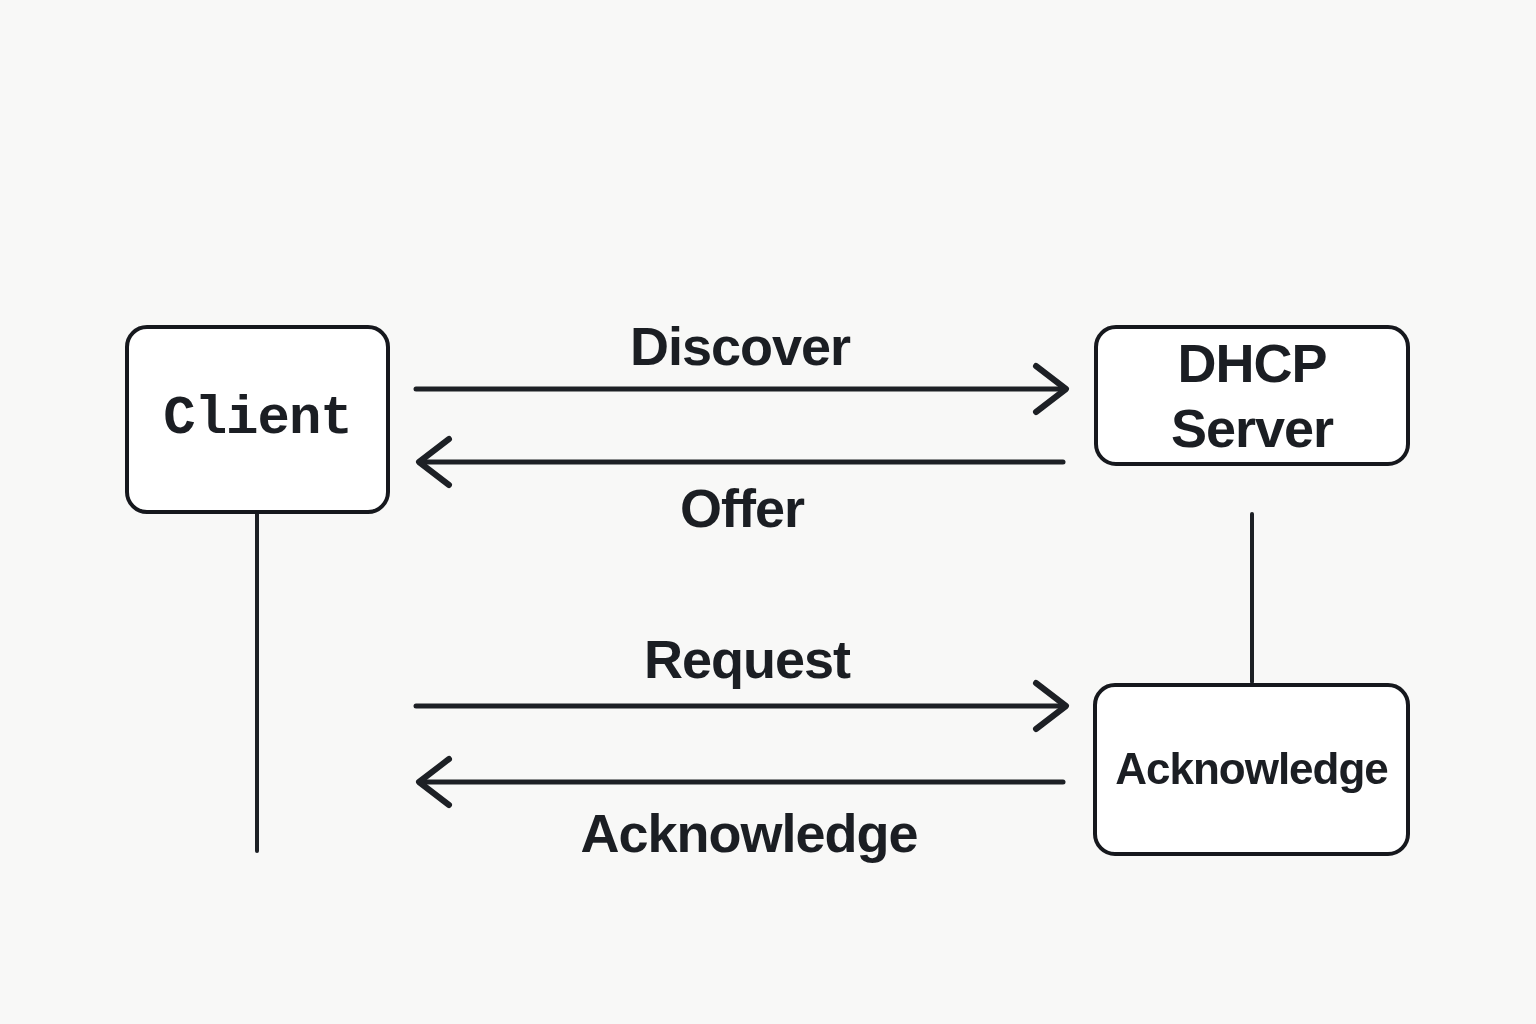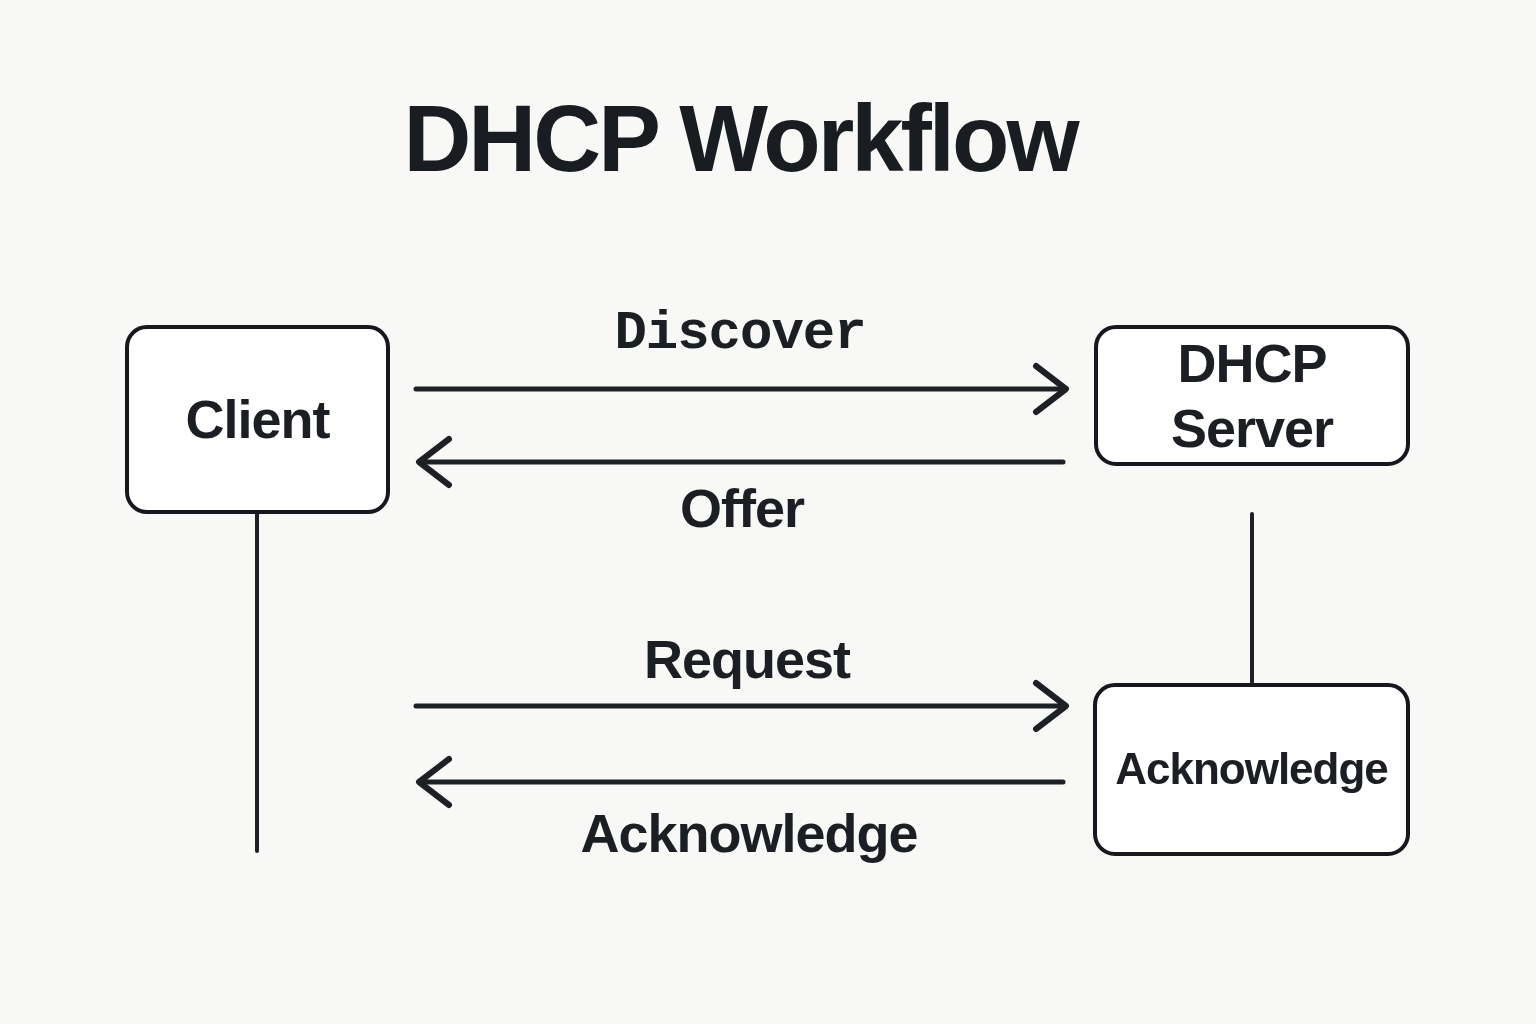--- a/index.html
+++ b/index.html
@@ -35,36 +35,36 @@
     align-items: center;
     justify-content: center;
     text-align: center;
   }
   .node-label {
     font-weight: 600;
     letter-spacing: -1px;
     line-height: 1.2;
     color: #1b1e23;
   }
-  .node-client   { left: 125px; top: 325px; width: 265px; height: 189px; }
+  .node-client   { left: 125px; top: 325px; width: 265px; height: 189px; font-family: Liberation Mono, monospace; }
   .node-server   { left: 1094px; top: 325px; width: 316px; height: 141px; }
   .node-ack      { left: 1093px; top: 683px; width: 317px; height: 173px; }
   .node-client .node-label, .node-server .node-label { font-size: 54px; }
   .node-ack .node-label { font-size: 44px; }
   .node-server .node-label { padding: 0 30px; }
   .msg-label {
     position: absolute;
     transform: translateX(-50%);
     font-size: 54px;
     font-weight: 600;
     letter-spacing: -1px;
     line-height: 1;
     white-space: nowrap;
   }
-  .lbl-discover    { left: 740px; top: 307px; font-family: Liberation Mono, monospace; }
+  .lbl-discover    { left: 740px; top: 319px; }
   .lbl-offer       { left: 742px; top: 481px; }
   .lbl-request     { left: 747px; top: 632px; }
   .lbl-acknowledge { left: 749px; top: 806px; }
   .wires {
     position: absolute;
     inset: 0;
     width: 1536px;
     height: 1024px;
   }
   .wires path, .wires line {
@@ -75,21 +75,20 @@
   }
   .shaft   { stroke-width: 5px; }
   .chevron { stroke-width: 6px; }
   .conn    { stroke-width: 4px; }
 </style>
 </head>
 <body>
 
 <div class="canvas">
 
-  <h1 class="title">DHCP Workflow</h1>
 
   <svg class="wires" viewBox="0 0 1536 1024" aria-hidden="true">
     <g>
       <path class="shaft" d="M416 389 H1060"></path>
       <path class="chevron" d="M1036 366 L1066 389 L1036 412"></path>
     </g>
     <g>
       <path class="shaft" d="M424 462 H1063"></path>
       <path class="chevron" d="M449 439 L419 462 L449 485"></path>
     </g>

